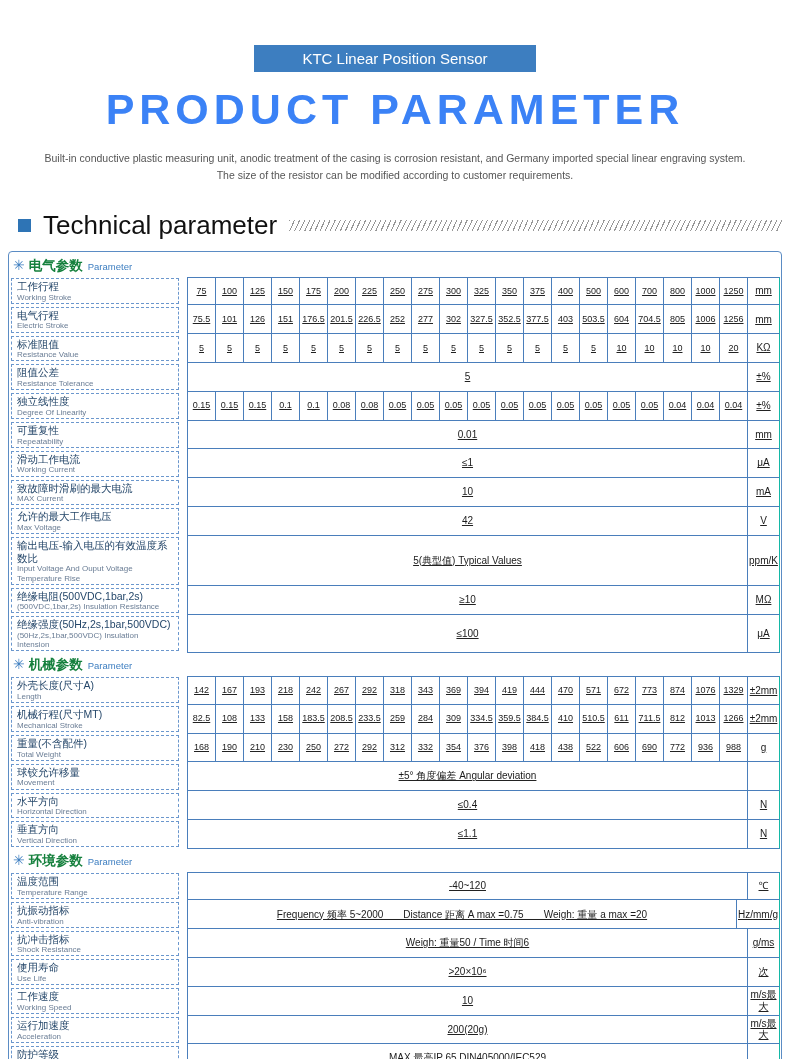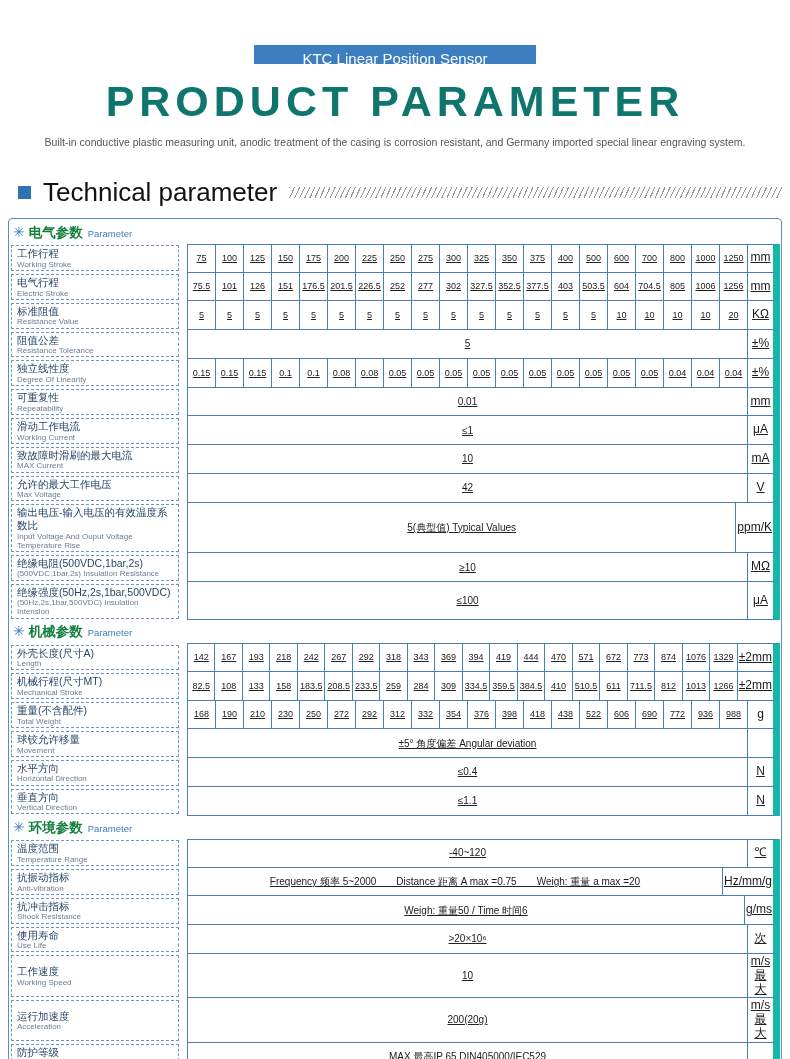--- a/index.html
+++ b/index.html
@@ -1,26 +1,26 @@
 <!DOCTYPE html>
 <html><head>
 <meta charset="utf-8">
 <style>
   html, body { margin:0; padding:0; width:790px; background:#ffffff; }
   body { height:1059px; overflow:hidden; font-family:"Liberation Sans", sans-serif; color:#222; }
   .page { width:790px; height:1059px; overflow:hidden; }
 
   
-  .ribbon { position:relative; width:282px; height:19px; margin:45px auto 0; background:#3d7ec0; text-align:center; }
+  .ribbon { position:relative; width:282px; height:27px; margin:45px auto 0; background:#3d7ec0; text-align:center; }
   .ribbon span { color:#fff; font-size:15px; line-height:27px; }
   .ribbon::before, .ribbon::after { content:""; position:absolute; top:6px; width:36px; height:25px; background:#1e4e7c; z-index:-1; }
   .ribbon::before { left:-22px; transform:skewY(-14deg); }
   .ribbon::after  { right:-22px; transform:skewY(14deg); }
 
-  .title { margin:13px 0 8px; text-align:center; font-size:43px; font-weight:bold; letter-spacing:5px; color:#0f766e; }
+  .title { margin:13px 0 16px; text-align:center; font-size:43px; font-weight:bold; letter-spacing:5px; color:#3b82f6; }
   .desc { margin-top:6px; text-align:center; font-size:10.5px; line-height:1.6; color:#555; }
 
   .tech { display:flex; align-items:center; margin:26px 8px 10px 18px; }
   .tech-bullet { width:13px; height:13px; background:#2e74b5; margin-right:12px; flex:0 0 auto; }
   .tech-title { font-size:26px; color:#111; white-space:nowrap; }
   .tech-hatch { flex:1; height:11px; margin-left:12px;
     background:repeating-linear-gradient(115deg,#979797 0,#979797 1px,transparent 1px,transparent 4.6px); }
 
   .content { margin:4px 8px 0; border:1px solid #5b8cc4; border-radius:4px; padding:2px 1px 4px 2px; }
 
@@ -33,36 +33,37 @@
   .plabel { flex:0 0 168px; margin:1.5px 8px 1.5px 0; border:1px dashed #6b97cd; padding:1px 5px;
             display:flex; flex-direction:column; justify-content:center; box-sizing:border-box; }
   .plabel .cn { font-size:10.5px; color:#25476a; line-height:1.2; }
   .plabel .en { font-size:8px; color:#6a7d95; line-height:1.15; }
 
   .cells { flex:1; display:flex; align-items:stretch;text-decoration:underline; }
   .cell { flex:1 1 0; border-left:1px solid #4a7ebb; border-bottom:1px solid #4a7ebb;
           display:flex; align-items:center; justify-content:center; text-align:center;
           font-size:9px; line-height:1.15; color:#1a1a1a; padding:1px; word-break:break-all; box-sizing:border-box; }
   .sec-rows .prow:first-child .cell { border-top:1px solid #4a7ebb; }
-  .cell.unit { flex:0 0 33px; border-right:7px solid #14b8a6; font-size:12px; word-break:normal; }
+  .cell.unit { flex:0 0 33px; border-right:1px solid #14b8a6; font-size:10px; word-break:normal; }
   .cell.span { font-size:10px; word-break:normal; }
 </style>
 </head>
 <body>
 
 <div class="page">
 
   <div class="ribbon">
     <span>KTC Linear Position Sensor</span>
   </div>
 
   <h1 class="title">PRODUCT PARAMETER</h1>
 
   <div class="desc">
     <div>Built-in conductive plastic measuring unit, anodic treatment of the casing is corrosion resistant, and Germany imported special linear engraving system.</div>
+    <div>The size of the resistor can be modified according to customer requirements.</div>
   </div>
 
   <div class="tech">
     <span class="tech-bullet"></span>
     <span class="tech-title">Technical parameter</span>
     <div class="tech-hatch"></div>
   </div>
 
   <div class="content" id="sections">
       <div class="section">

